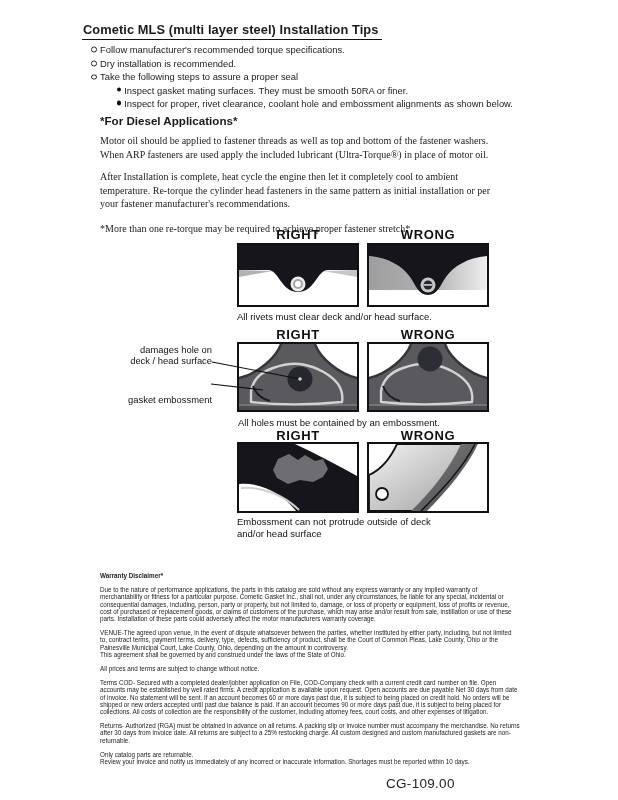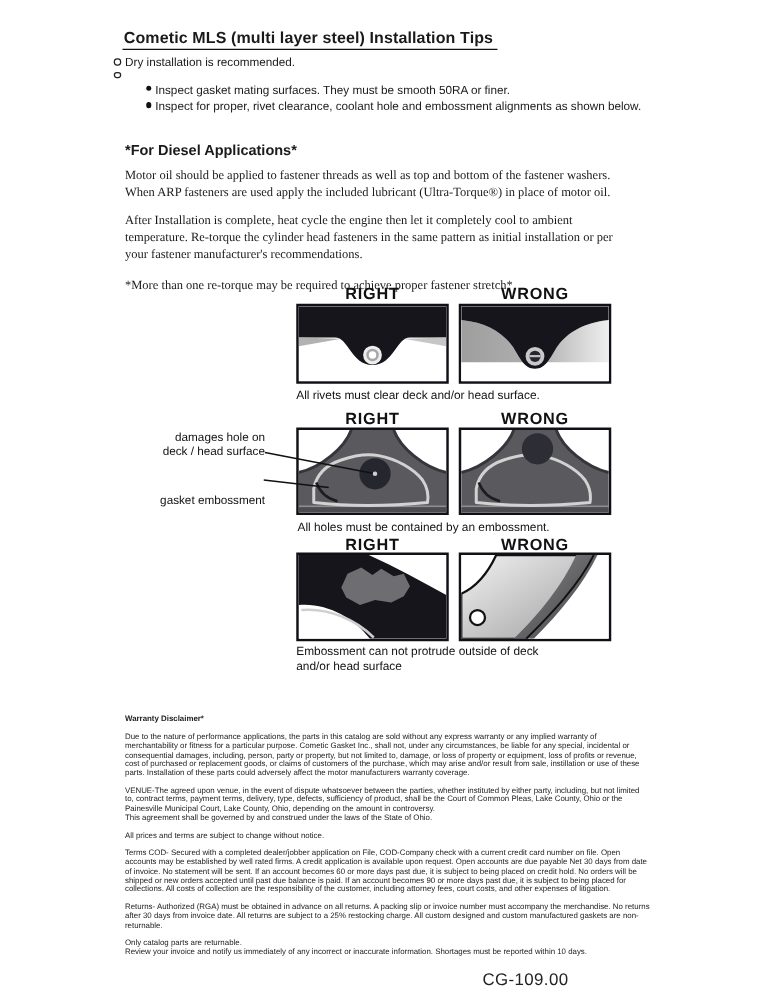--- a/index.html
+++ b/index.html
@@ -3,21 +3,21 @@
 <meta charset="utf-8">
 <style>
   html,body{margin:0;padding:0;}
   body{
     width:618px;height:800px;background:#ffffff;position:relative;
     font-family:"Liberation Sans", sans-serif;color:#1a1a1a;overflow:hidden;
   }
   .abs{position:absolute;}
   
   .doc-title{
-    left:98px;top:22px;font-size:12.8px;font-weight:bold;
+    left:82px;top:22px;font-size:12.8px;font-weight:bold;
     border-bottom:1.6px solid #111;padding:0 3px 2px 1px;letter-spacing:.1px;
   }
   
   .bullets{left:91px;top:44px;width:470px;font-size:9.4px;}
   .b-row{display:flex;align-items:baseline;margin-bottom:2.6px;}
   .b-row.sub{margin-left:26px;margin-bottom:2.2px;align-items:center;}
   .ring{flex:0 0 auto;width:3.6px;height:3.6px;border:1px solid #222;border-radius:50%;
         margin-right:3.5px;transform:translateY(-.5px);}
   .dot{flex:0 0 auto;width:4.2px;height:4.2px;background:#111;border-radius:50%;
         margin-right:3px;transform:translateY(-.5px);}
@@ -40,24 +40,29 @@
   .pagenum{left:386px;top:776px;font-size:13.5px;color:#222;letter-spacing:.3px;}
 </style>
 </head>
 <body>
 
 <div class="abs doc-title">Cometic MLS (multi layer steel) Installation Tips</div>
 
 <div class="abs bullets">
   <div class="b-row">
     <span class="ring"></span>
-    <span>Dry installation is recommended.</span>
+    <span>Follow manufacturer's recommended torque specifications.</span>
   </div>
   <div class="b-row">
     <span class="ring"></span>
+    <span>Dry installation is recommended.</span>
+  </div>
+  <div class="b-row">
+    <span class="ring"></span>
+    <span>Take the following steps to assure a proper seal</span>
   </div>
   <div class="b-row sub">
     <span class="dot"></span>
     <span>Inspect gasket mating surfaces.  They must be smooth 50RA or finer.</span>
   </div>
   <div class="b-row sub">
     <span class="dot"></span>
     <span>Inspect for proper, rivet clearance, coolant hole and embossment alignments as shown below.</span>
   </div>
 </div>

